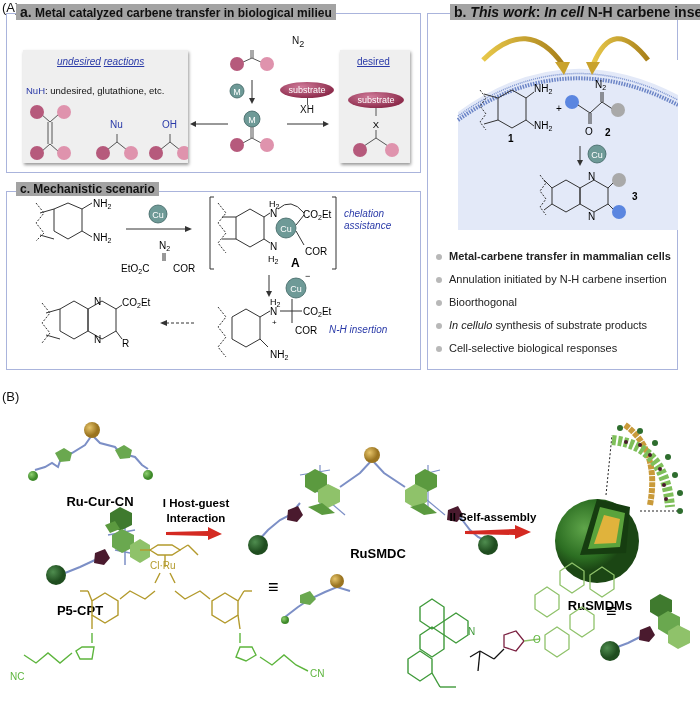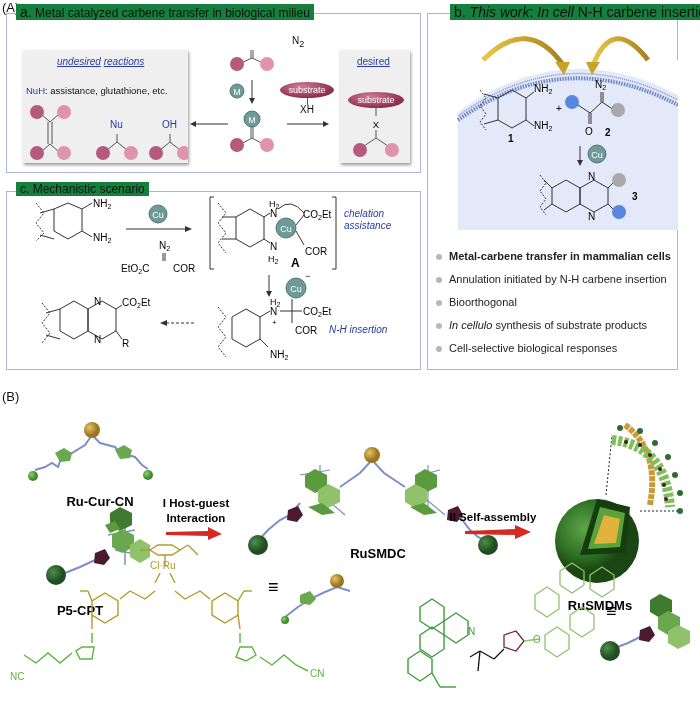--- a/index.html
+++ b/index.html
@@ -1,19 +1,19 @@
 <!DOCTYPE html>
 <html><head>
 <meta charset="utf-8">
 <style>
   html,body{margin:0;padding:0;background:#fff;}
   body{width:700px;height:710px;position:relative;overflow:hidden;font-family:"Liberation Sans",sans-serif;color:#111;}
   .abs{position:absolute;}
   .panel{position:absolute;border:1.5px solid #aab4dc;box-sizing:border-box;}
-  .ptitle{position:absolute;background:#15803d;padding:0 4px;font-weight:normal;font-size:13px;white-space:nowrap;}
+  .ptitle{position:absolute;background:#a3a3a3;padding:0 4px;font-weight:bold;font-size:13px;white-space:nowrap;}
   .sub{font-size:9px;}
   .blue{color:#2a3aa8;}
   .ital{}
   .ul{text-decoration:underline;}
   .greybox{position:absolute;background:#efefef;box-shadow:1px 2px 3px #999;}
   .bullet{position:absolute;left:436px;font-size:11px;color:#222;white-space:nowrap;}
   .bullet .dot{display:inline-block;width:6px;height:6px;border-radius:50%;background:#b8b8b8;margin-right:7px;vertical-align:middle;}
   .chem{font-size:11px;margin-left:46px;}
   svg text{font-family:"Liberation Sans",sans-serif;}
 </style>
@@ -27,21 +27,21 @@
   <span style="font-size:14px;">a.</span>
   <span>Metal catalyzed carbene transfer in biological milieu</span>
 </div>
 
 <div class="greybox" style="left:23px;top:50px;width:165px;height:113px;"></div>
 <div class="abs" style="left:57px;top:56px;font-size:10px;font-style:italic;color:#2a3aa8;">
   <span class="ul">undesired</span>
   <span class="ul">reactions</span>
 </div>
 <div class="abs" style="left:26px;top:85px;font-size:9.5px;">
-  <span class="blue">NuH</span><span>: assistance, glutathione, etc.</span>
+  <span class="blue">NuH</span><span>: undesired, glutathione, etc.</span>
 </div>
 
 <svg class="abs" style="left:23px;top:100px;" width="165" height="62">
 
   <g stroke="#555" stroke-width="1" fill="none">
     <line x1="18" y1="14" x2="27" y2="22"></line>
       <line x1="36" y1="14" x2="27" y2="22"></line>
     <line x1="25" y1="22" x2="25" y2="44"></line>
       <line x1="29" y1="22" x2="29" y2="44"></line>
     <line x1="18" y1="52" x2="27" y2="44"></line>

